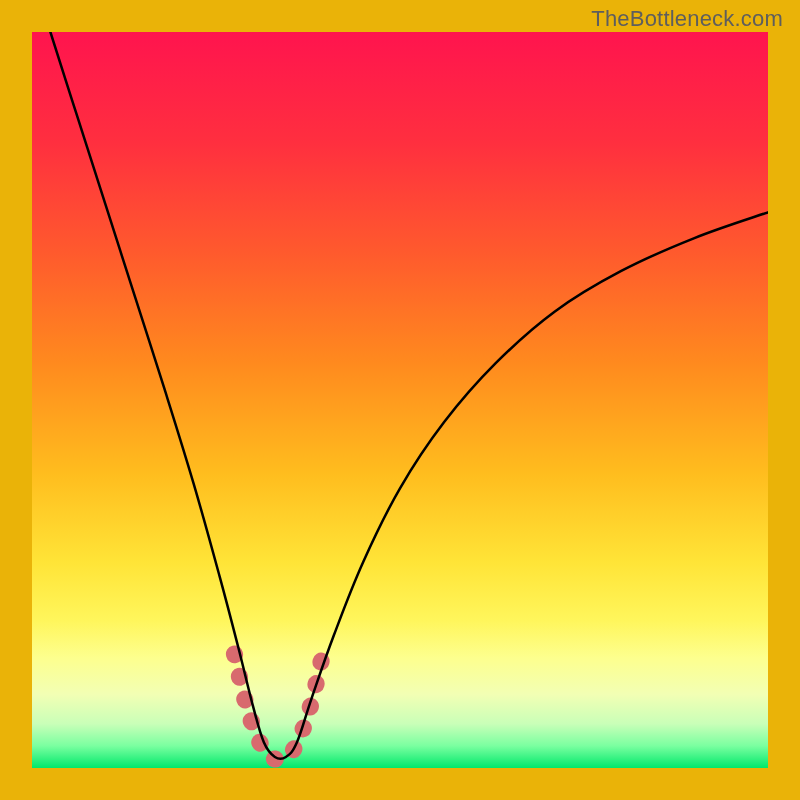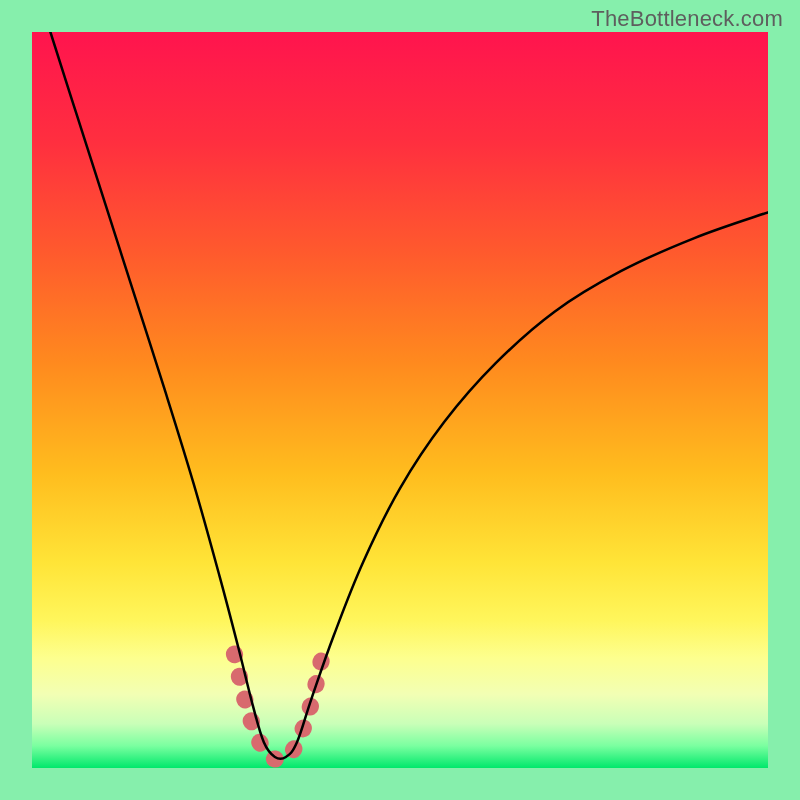--- a/index.html
+++ b/index.html
@@ -10,21 +10,21 @@
     background: #000;
     overflow: hidden;
     font-family: Arial, Helvetica, sans-serif;
   }
   .frame {
     position: absolute;
     left: 0;
     top: 0;
     width: 800px;
     height: 800px;
-    background: #86efac;
+    background: #eab308;
   }
   .plot-area {
     position: absolute;
     left: 32px;
     top: 32px;
     width: 736px;
     height: 736px;
     overflow: hidden;
   }
   .gradient {

